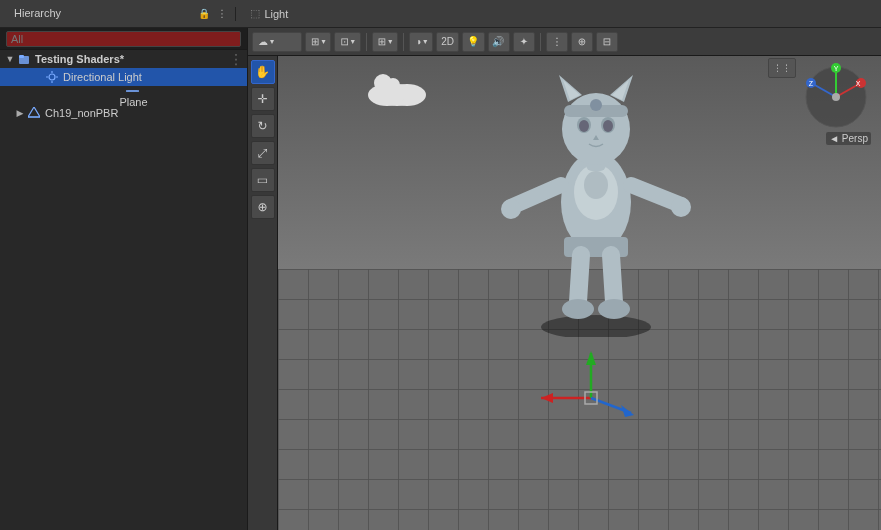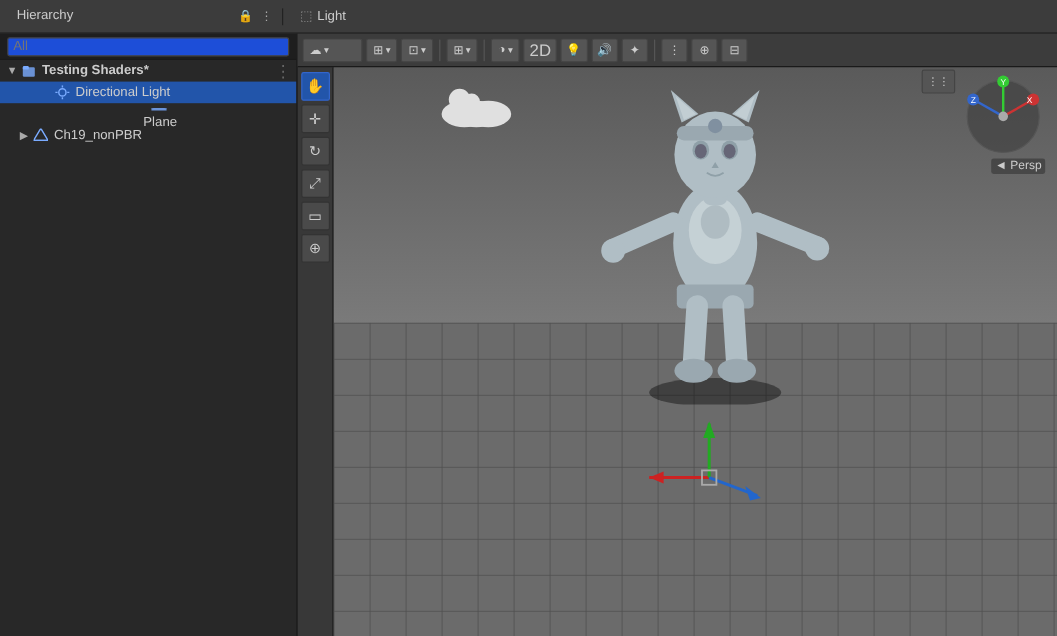--- a/index.html
+++ b/index.html
@@ -75,21 +75,21 @@
     .search-bar {
       height: 22px;
       background: #1e1e1e;
       border: none;
       border-bottom: 1px solid #1a1a1a;
       display: flex;
       align-items: center;
       padding: 0 6px;
     }
     .search-input {
-      background: #1d4ed8;
+      background: #7f1d1d;
       border: 1px solid #444;
       border-radius: 2px;
       color: #ccc;
       font-size: 11px;
       width: 100%;
       height: 16px;
       padding: 0 4px;
       outline: none;
     }
     .hierarchy-content { flex: 1; overflow: auto; }
@@ -362,21 +362,21 @@
             <span>⊡</span>
           </div>
           <div class="divider"></div>
           <div class="dropdown-btn">
             <span>⊞</span>
           </div>
           <div class="divider"></div>
           <div class="dropdown-btn">
             <span>◑</span>
           </div>
-          <div class="toolbar-btn" style="font-size:14px;">2D</div>
+          <div class="toolbar-btn" style="font-size:10px;">2D</div>
           <div class="toolbar-btn">💡</div>
           <div class="toolbar-btn">🔊</div>
           <div class="toolbar-btn">✦</div>
           <div class="divider"></div>
           <div class="toolbar-btn">⋮</div>
           <div class="toolbar-btn">⊕</div>
           <div class="toolbar-btn">⊟</div>
         </div>
       </div>
 

